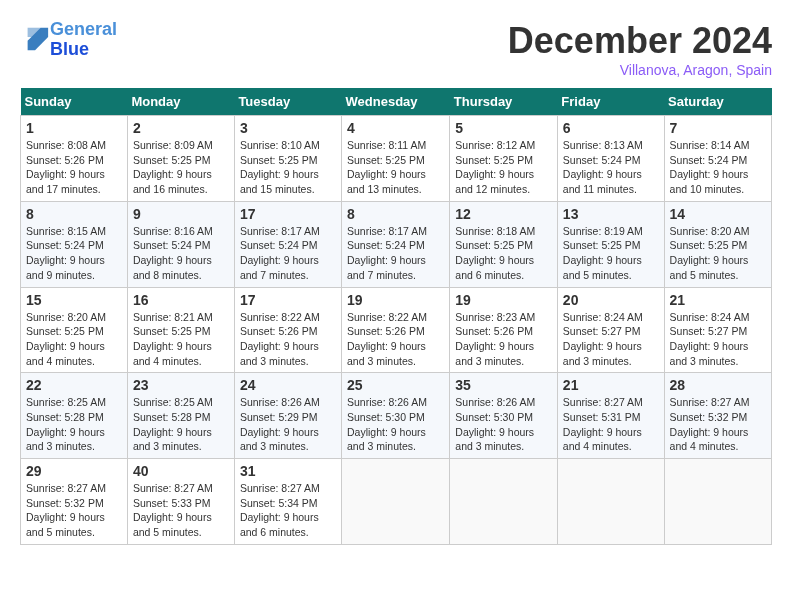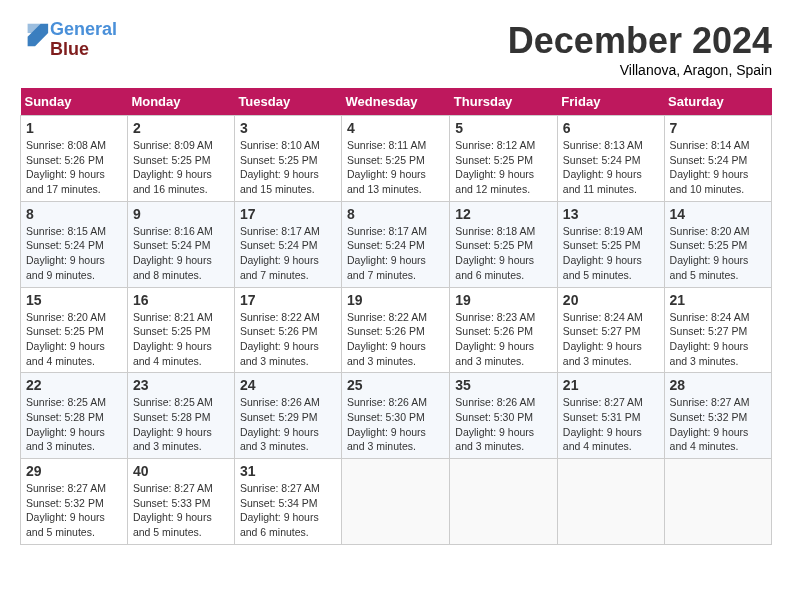--- a/index.html
+++ b/index.html
@@ -11,20 +11,21 @@
       padding: 20px;
     }
     .header {
       display: flex;
       justify-content: space-between;
       align-items: flex-start;
       margin-bottom: 10px;
     }
     .logo {
       display: flex;
+      align-items: center;
     }
     .logo-text {
       font-size: 18px;
       font-weight: bold;
       color: #333;
       line-height: 1.1;
     }
     .logo-text span {
       color: #4a90d9;
     }
@@ -37,29 +38,29 @@
       text-align: right;
     }
     .month-title {
       font-size: 36px;
       font-weight: bold;
       color: #333;
       text-align: center;
     }
     .location {
       font-size: 14px;
-      color: #000000;
+      color: #8b5cf6;
     }
     table {
       width: 100%;
       border-collapse: collapse;
       font-size: 11px;
     }
     thead tr th {
-      background-color: #be185d;
+      background-color: #0f766e;
       color: #fff;
       padding: 6px 4px;
       text-align: left;
       font-size: 13px;
       font-weight: bold;
     }
     tbody tr td {
       border: 1px solid #ccc;
       vertical-align: top;
       padding: 4px 5px;
@@ -92,21 +93,21 @@
 <div class="header">
   <div class="logo">
     <div>
       <svg class="logo-icon" viewBox="0 0 30 30">
         <polygon points="20,4 28,4 28,14 14,28 6,28 6,18" fill="#3a7ebf"></polygon>
         <polygon points="6,4 20,4 20,14 6,14" fill="#3a7ebf" opacity="0.5"></polygon>
       </svg>
     </div>
     <div class="logo-text">
       <div><span>General</span></div>
-      <div style="color:#7f1d1d;">Blue</div>
+      <div style="color:#1d4ed8;">Blue</div>
     </div>
   </div>
   <div class="title-block">
     <div class="month-title">December 2024</div>
     <div class="location">Villanova, Aragon, Spain</div>
   </div>
 </div>
 
 <table>
   <thead>

